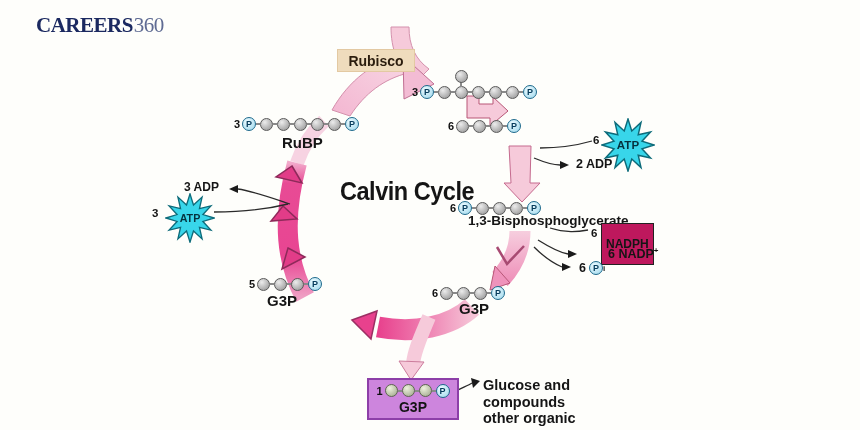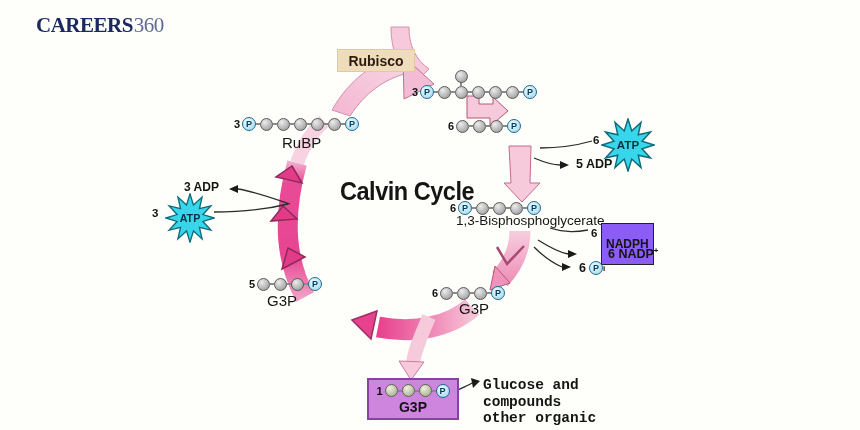--- a/index.html
+++ b/index.html
@@ -27,38 +27,38 @@
         background:radial-gradient(circle at 35% 30%,#ececec,#8f8f8f);border:1px solid #5a5a5a;}
   .mol--olive .ball{background:radial-gradient(circle at 35% 30%,#eef2dd,#9ba387);border-color:#5e6650;}
   .p-ball{width:14px;height:14px;border-radius:50%;flex:none;box-sizing:border-box;text-align:center;
         background:radial-gradient(circle at 35% 30%,#eafaff,#9fd8ec);border:1px solid #1d6a8c;
         color:#063c5c;font-weight:bold;font-size:9px;line-height:12px;}
   .bond{width:4px;height:2px;background:#8a8a8a;flex:none;}
   .ball.has-branch{position:relative;overflow:visible;}
   .branch-stem{position:absolute;left:4px;top:-5px;width:2px;height:5px;background:#8a8a8a;}
   .ball.branch-ball{position:absolute;left:-1px;top:-17px;}
   .mol--static{position:static;}
-  .mol-label{position:absolute;font-weight:normal;z-index:3;text-align:right;}
+  .mol-label{position:absolute;font-weight:bold;z-index:3;text-align:right;}
   .lbl-15{font-size:15px;} .lbl-13{font-size:13.5px;}
   
   .enum{position:absolute;font-weight:bold;font-size:11.5px;z-index:4;}
   .etext{position:absolute;font-weight:bold;font-size:12.5px;z-index:4;white-space:nowrap;}
   .atp-star{position:absolute;z-index:3;}
   .atp-star text{font-weight:bold;font-size:12px;fill:#05323e;}
-  .nadph-box{position:absolute;z-index:4;background:#8b5cf6;border:1.5px solid #222;
+  .nadph-box{position:absolute;z-index:4;background:#be185d;border:1.5px solid #222;
              font-weight:bold;font-size:12px;padding:13px 4px;}
   .pi-row{position:absolute;z-index:4;display:flex;align-items:center;font-weight:bold;font-size:12.5px;}
   .pi-row .p-ball{margin-left:3px;}
   .pi-row sub{font-size:8px;}
   
   .product-box{left:367px;top:378px;width:88px;height:38px;background:#cd85dd;border:2px solid #8d3fa8;
                display:flex;flex-direction:column;align-items:center;justify-content:center;z-index:3;}
   .product-box .mol{margin-bottom:1px;}
   .product-label{font-weight:bold;font-size:14px;color:#141414;}
-  .glucose-note{left:483px;top:377px;font-weight:bold;font-size:14.5px;line-height:16.5px;z-index:3;font-family:Liberation Mono, monospace;}
+  .glucose-note{left:483px;top:377px;font-weight:bold;font-size:14.5px;line-height:16.5px;z-index:3;}
 </style>
 </head>
 <body>
 
 <div class="stage">
 
   <svg class="arrows" width="860" height="430" viewBox="0 0 860 430">
     <defs>
       <linearGradient id="gRub" x1="0" y1="1" x2="1" y2="0">
         <stop offset="0" stop-color="#f3b6d1"></stop>
@@ -190,21 +190,21 @@
       <span class="p-ball">P</span>
       <span class="bond"></span>
       <span class="ball"></span>
       <span class="bond"></span>
       <span class="ball"></span>
       <span class="bond"></span>
       <span class="ball"></span>
       <span class="bond"></span>
       <span class="p-ball">P</span>
     </div>
-  <div class="mol-label lbl-13" style="left:456px;top:213px">1,3-Bisphosphoglycerate</div>
+  <div class="mol-label lbl-13" style="left:468px;top:213px">1,3-Bisphosphoglycerate</div>
 
   <div class="mol" style="left:432px;top:286px">
       <span class="mol-num">6</span>
       <span class="ball"></span>
       <span class="bond"></span>
       <span class="ball"></span>
       <span class="bond"></span>
       <span class="ball"></span>
       <span class="bond"></span>
       <span class="p-ball">P</span>
@@ -221,21 +221,21 @@
       <span class="bond"></span>
       <span class="p-ball">P</span>
     </div>
   <div class="mol-label lbl-15" style="left:267px;top:292px">G3P</div>
 
   <div class="enum" style="left:593px;top:134px">6</div>
   <svg class="atp-star" style="left:601px;top:118px" width="54" height="54" viewBox="0 0 56 56">
     <polygon points="55,28 42.5,31.9 51.4,41.5 38.6,38.6 41.5,51.4 31.9,42.5 28,55 24.1,42.5 14.5,51.4 17.4,38.6 4.6,41.5 13.5,31.9 1,28 13.5,24.1 4.6,14.5 17.4,17.4 14.5,4.6 24.1,13.5 28,1 31.9,13.5 41.5,4.6 38.6,17.4 51.4,14.5 42.5,24.1" fill="#38d6ea" stroke="#0d6b7a" stroke-width="1.5"></polygon>
     <text x="28" y="32" text-anchor="middle">ATP</text>
   </svg>
-  <div class="etext" style="left:576px;top:157px">5 ADP</div>
+  <div class="etext" style="left:576px;top:157px">2 ADP</div>
 
   <div class="enum" style="left:591px;top:227px">6</div>
   <div class="nadph-box" style="left:601px;top:223px">NADPH</div>
   <div class="etext" style="left:608px;top:246px"><span>6 NADP</span><sup style="font-size:8px">+</sup></div>
   <div class="pi-row" style="left:579px;top:261px">
     <span>6</span>
     <span class="p-ball">P</span>
       <sub>i</sub>
   </div>
 

